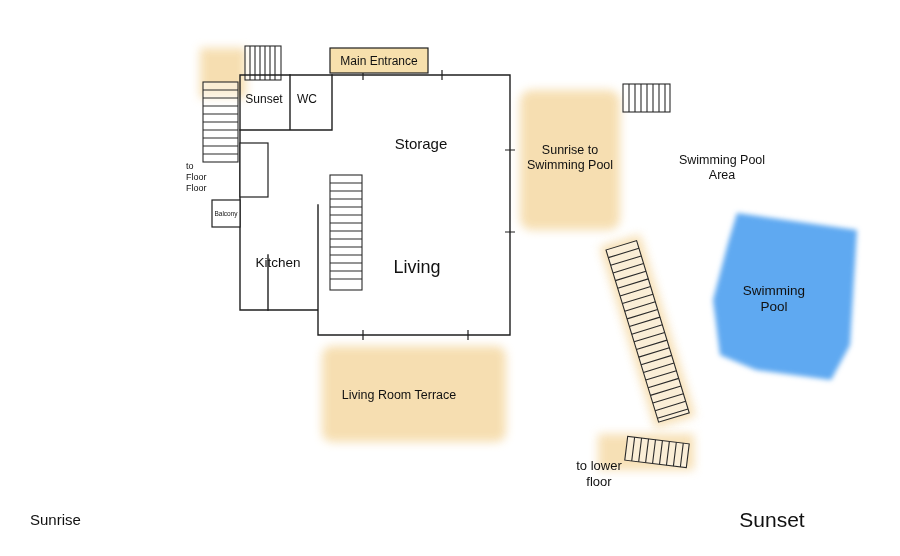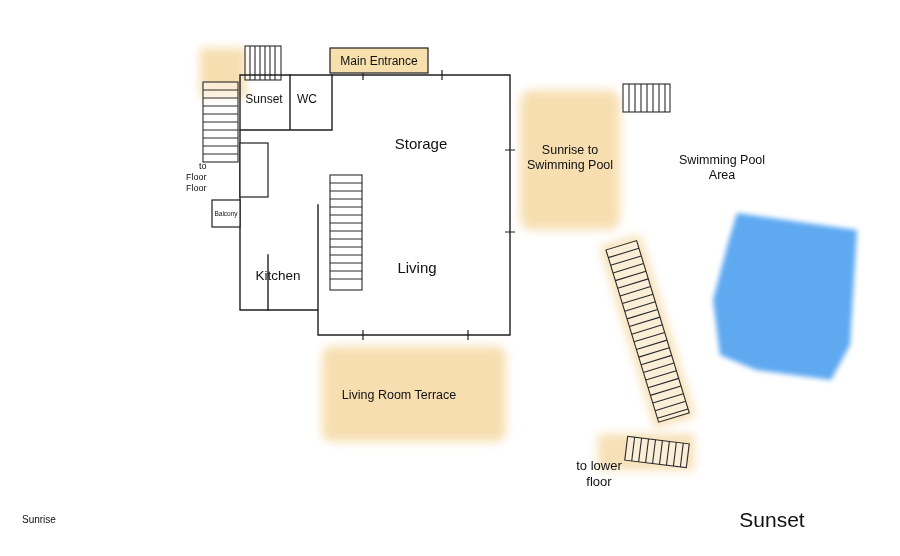--- a/index.html
+++ b/index.html
@@ -10,21 +10,21 @@
   .canvas svg { position:absolute; left:0; top:0; }
   .wall   { fill:none; stroke:#1f1f1f; stroke-width:1.4; stroke-linecap:square; }
   .tick   { fill:none; stroke:#1f1f1f; stroke-width:1.2; }
   .stair-box   { fill:#ffffff; fill-opacity:0.45; stroke:#2a2a2a; stroke-width:1.1; }
   .stair-rungs { fill:none; stroke:#2a2a2a; stroke-width:1.1; }
   .room-box { fill:#ffffff; stroke:#1f1f1f; stroke-width:1.2; }
   .lbl {
     position:absolute; transform:translate(-50%,-50%);
     color:#111111; white-space:nowrap; text-align:center; line-height:1.22;
   }
-  .lbl-left { transform:translate(0,-50%); text-align:right; }
+  .lbl-left { transform:translate(0,-50%); text-align:left; }
 </style>
 </head>
 <body>
 
 <div class="canvas">
 
   <svg width="900" height="556" viewBox="0 0 900 556">
     <defs>
       <filter id="soft" x="-60%" y="-60%" width="220%" height="220%">
         <feGaussianBlur stdDeviation="5"></feGaussianBlur>
@@ -86,47 +86,51 @@
   </svg>
 
   <div class="lbl" style="left:379px; top:61px; font-size:12px">Main Entrance</div>
 
   <div class="lbl" style="left:264px; top:99px; font-size:12px">Sunset</div>
 
   <div class="lbl" style="left:307px; top:99px; font-size:12px">WC</div>
 
   <div class="lbl" style="left:421px; top:144px; font-size:15px">Storage</div>
 
-  <div class="lbl" style="left:417px; top:268px; font-size:15px">Living</div>
+  <div class="lbl" style="left:417px; top:268px; font-size:18px">Living</div>
 
-  <div class="lbl" style="left:278px; top:276px; font-size:13.5px">Kitchen</div>
+  <div class="lbl" style="left:278px; top:263px; font-size:13.5px">Kitchen</div>
 
   <div class="lbl lbl-left" style="left:186px; top:177px; font-size:9px">
     <div>to</div>
     <div>Floor</div>
     <div>Floor</div>
   </div>
 
   <div class="lbl" style="left:226px; top:214px; font-size:6.5px">Balcony</div>
 
   <div class="lbl" style="left:570px; top:158px; font-size:12.5px">
     <div>Sunrise to</div>
     <div>Swimming Pool</div>
   </div>
 
   <div class="lbl" style="left:722px; top:168px; font-size:12.5px">
     <div>Swimming Pool</div>
     <div>Area</div>
   </div>
 
+  <div class="lbl" style="left:774px; top:299px; font-size:13.5px">
+    <div>Swimming</div>
+    <div>Pool</div>
+  </div>
 
   <div class="lbl" style="left:399px; top:396px; font-size:12.5px">Living Room Terrace</div>
 
   <div class="lbl" style="left:599px; top:474px; font-size:13px">
     <div>to lower</div>
     <div>floor</div>
   </div>
 
-  <div class="lbl lbl-left" style="left:22px; top:520px; font-size:10px">Sunrise</div>
+  <div class="lbl lbl-left" style="left:30px; top:520px; font-size:15px">Sunrise</div>
 
   <div class="lbl" style="left:772px; top:520px; font-size:21px">Sunset</div>
 
 </div>
 
 </body></html>

